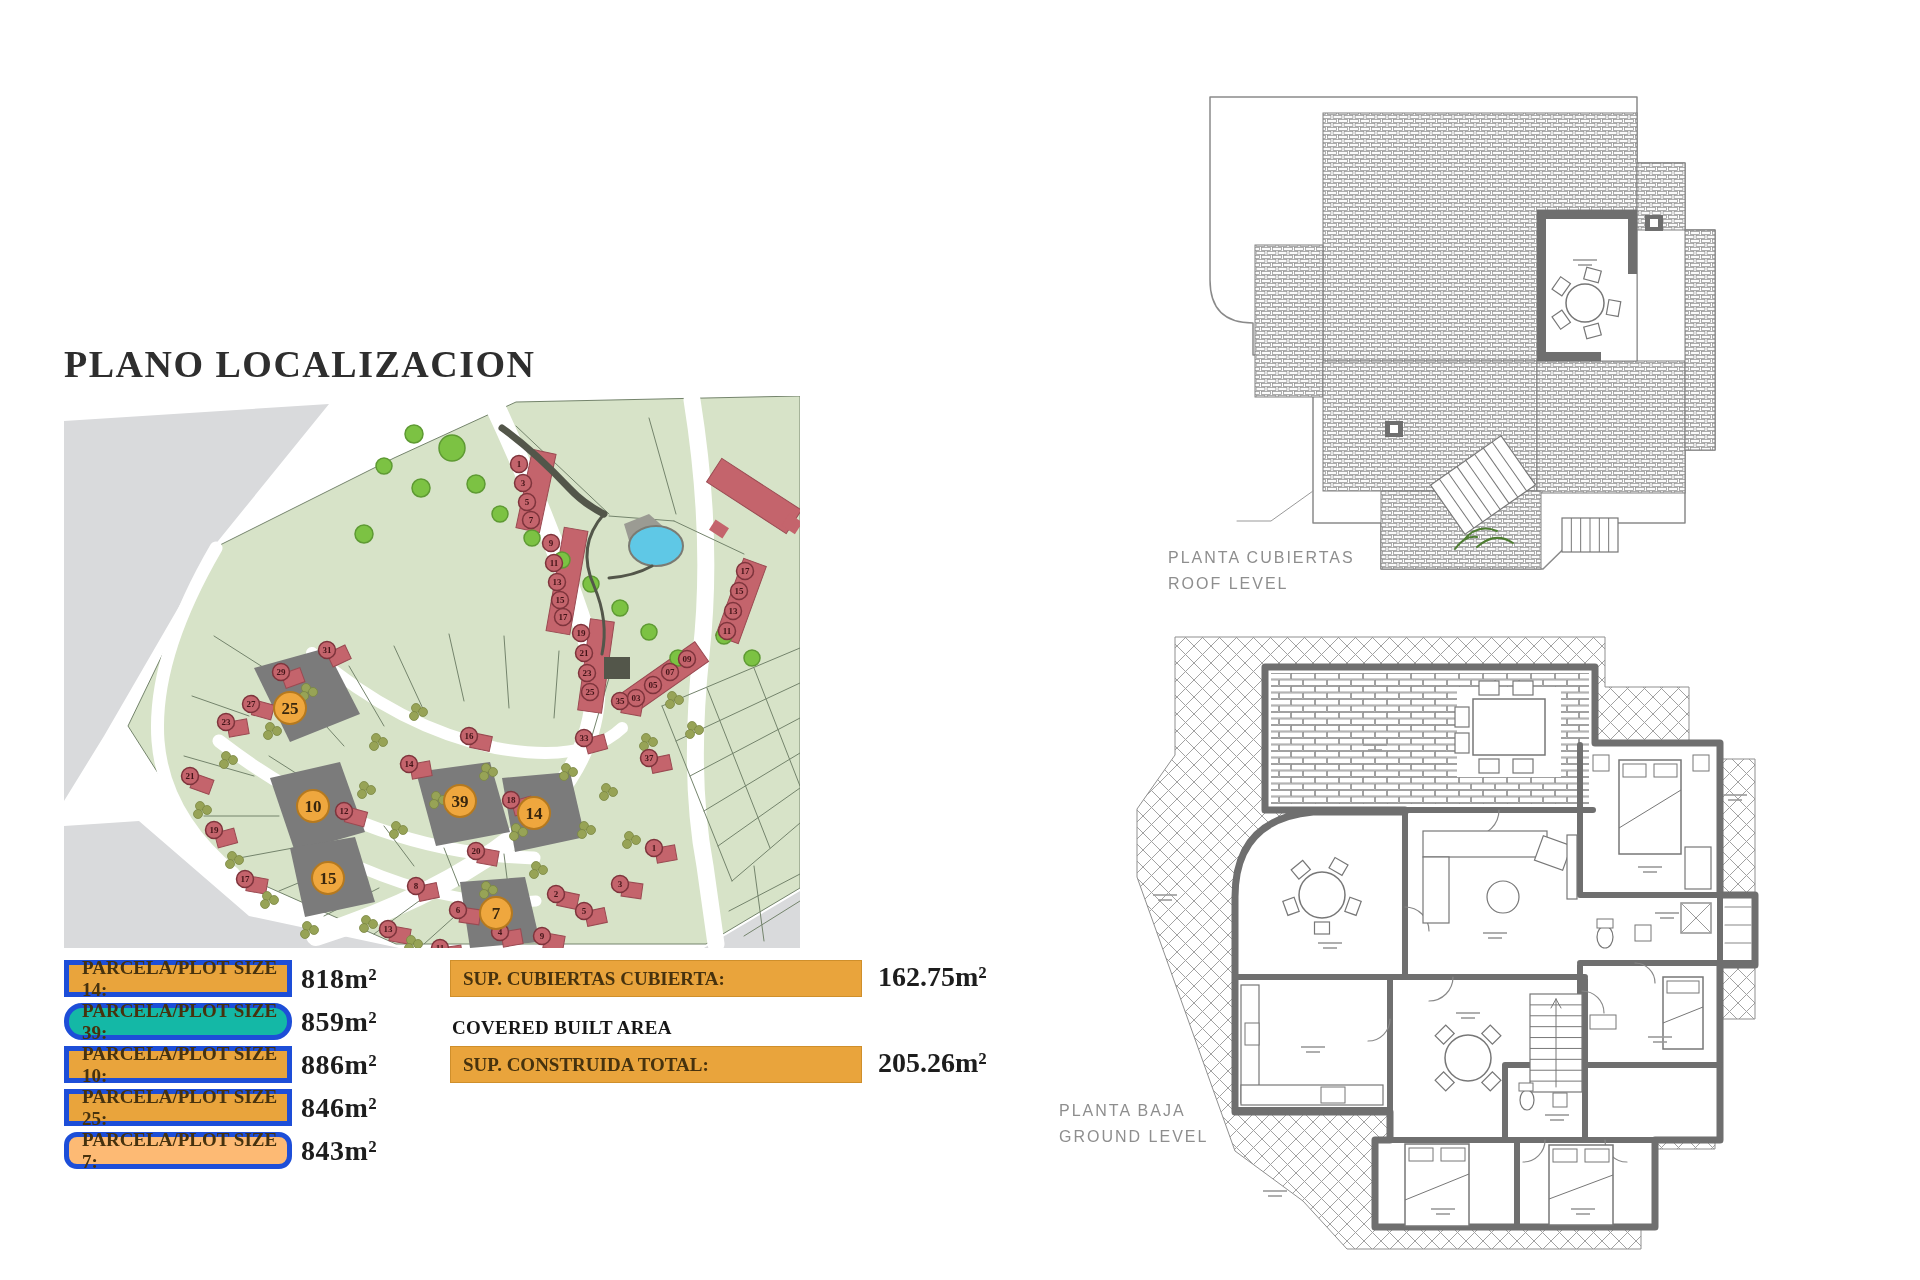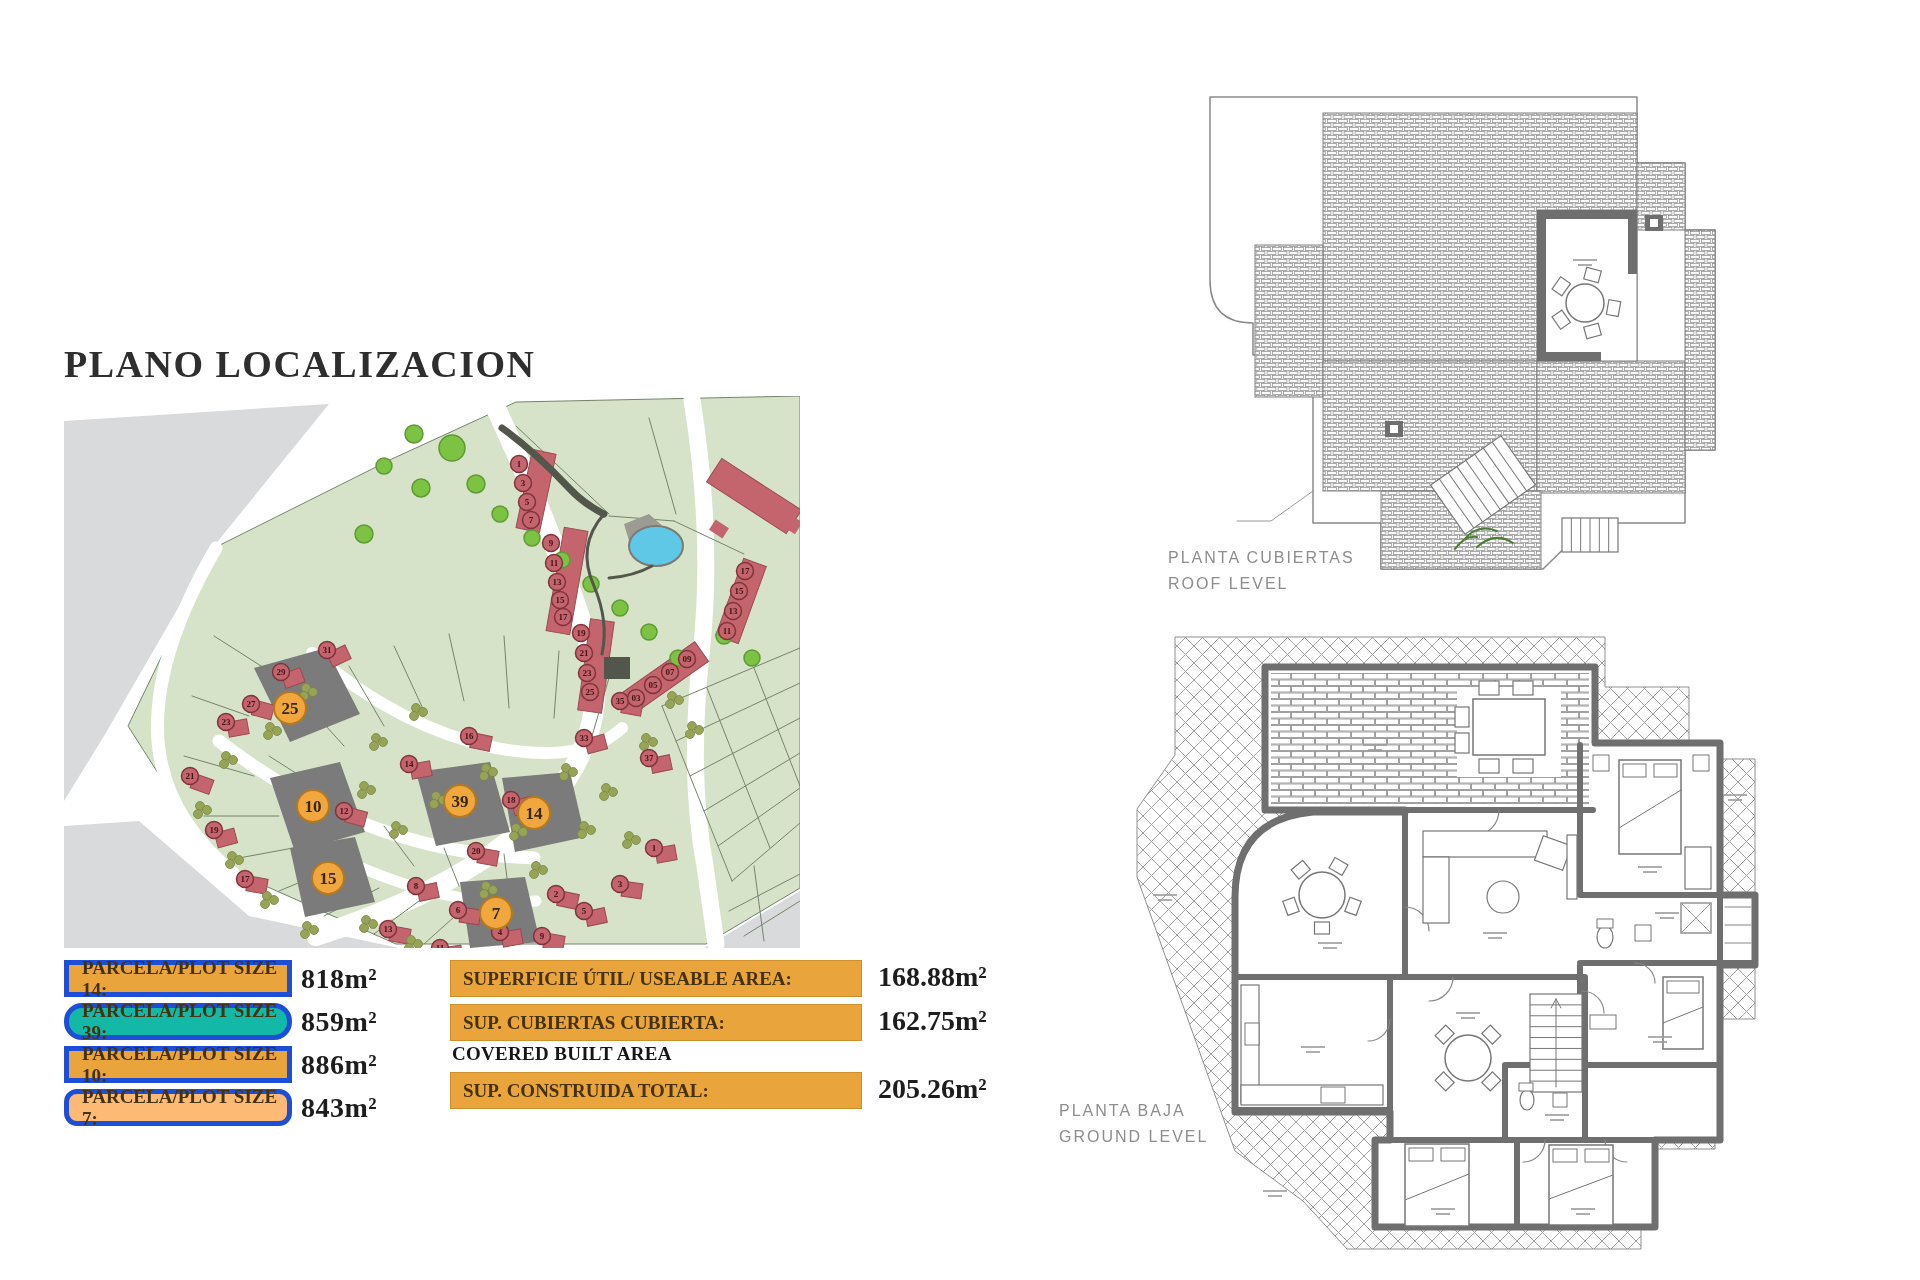--- a/index.html
+++ b/index.html
@@ -12,21 +12,21 @@
   .prow{display:flex;align-items:center;height:37px;margin-bottom:6px;}
   .pbar{width:228px;height:37px;box-sizing:border-box;display:flex;align-items:center;
         padding-left:13px;font-weight:bold;font-size:19px;color:#46320e;
         border:5px solid #1d4ed8;}
   .pval{margin-left:9px;font-weight:bold;font-size:28px;color:#1d1d1d;letter-spacing:0.5px;}
   #summary-rows{left:450px;top:960px;width:640px;}
   .srow{position:relative;margin-bottom:7px;}
   .sbar{width:412px;height:37px;box-sizing:border-box;display:flex;align-items:center;
         padding-left:12px;font-weight:bold;font-size:19px;color:#46320e;
         border:1px solid #cf8f2b;}
-  .ssub{font-weight:bold;font-size:19px;color:#161616;margin:2px 0 6px 2px;letter-spacing:0.3px;}
+  .ssub{font-weight:bold;font-size:19px;color:#161616;margin:20px 0 6px 2px;letter-spacing:0.3px;}
   .sval{position:absolute;left:428px;top:1px;font-weight:bold;font-size:28px;color:#1d1d1d;}
   .plan-label{font-family:"Liberation Sans", sans-serif;font-size:16px;color:#8e8e8e;
               letter-spacing:2px;line-height:1.6;}
   #roof-label{left:1168px;top:545px;}
   #ground-label{left:1059px;top:1098px;}
   #roof-wrap{left:1085px;top:55px;}
   #ground-wrap{left:1075px;top:595px;}
   #bottom-strip{left:370px;top:1268px;width:1388px;height:7px;background:#ededee;}
   svg{display:block;}
 </style>
@@ -299,30 +299,30 @@
       </div>
       <div class="prow">
         <div class="pbar" style="background: #14b8a6; border-radius: 18px;">PARCELA/PLOT SIZE 39:</div>
         <div class="pval">859m²</div>
       </div>
       <div class="prow">
         <div class="pbar" style="background: rgb(233, 164, 60);">PARCELA/PLOT SIZE 10:</div>
         <div class="pval">886m²</div>
       </div>
       <div class="prow">
+        <div class="pbar" style="background: rgb(233, 164, 60);">PARCELA/PLOT SIZE 25:</div>
+        <div class="pval">846m²</div>
+      </div>
+      <div class="prow">
         <div class="pbar" style="background: #fdba74; border-radius: 13px;">PARCELA/PLOT SIZE 7:</div>
         <div class="pval">843m²</div>
       </div>
     </div>
 
   <div id="summary-rows" class="abs">
-      <div class="srow">
-        <div class="sbar" style="background: rgb(233, 164, 60);">SUPERFICIE ÚTIL/ USEABLE AREA:</div>
-        <div class="sval">168.88m²</div>
-      </div>
       <div class="srow">
         <div class="sbar" style="background: rgb(233, 164, 60);">SUP. CUBIERTAS CUBIERTA:</div>
         <div class="sval">162.75m²</div>
         <div class="ssub">COVERED BUILT AREA</div>
       </div>
       <div class="srow">
         <div class="sbar" style="background: rgb(233, 164, 60);">SUP. CONSTRUIDA TOTAL:</div>
         <div class="sval">205.26m²</div>
       </div>
     </div>

